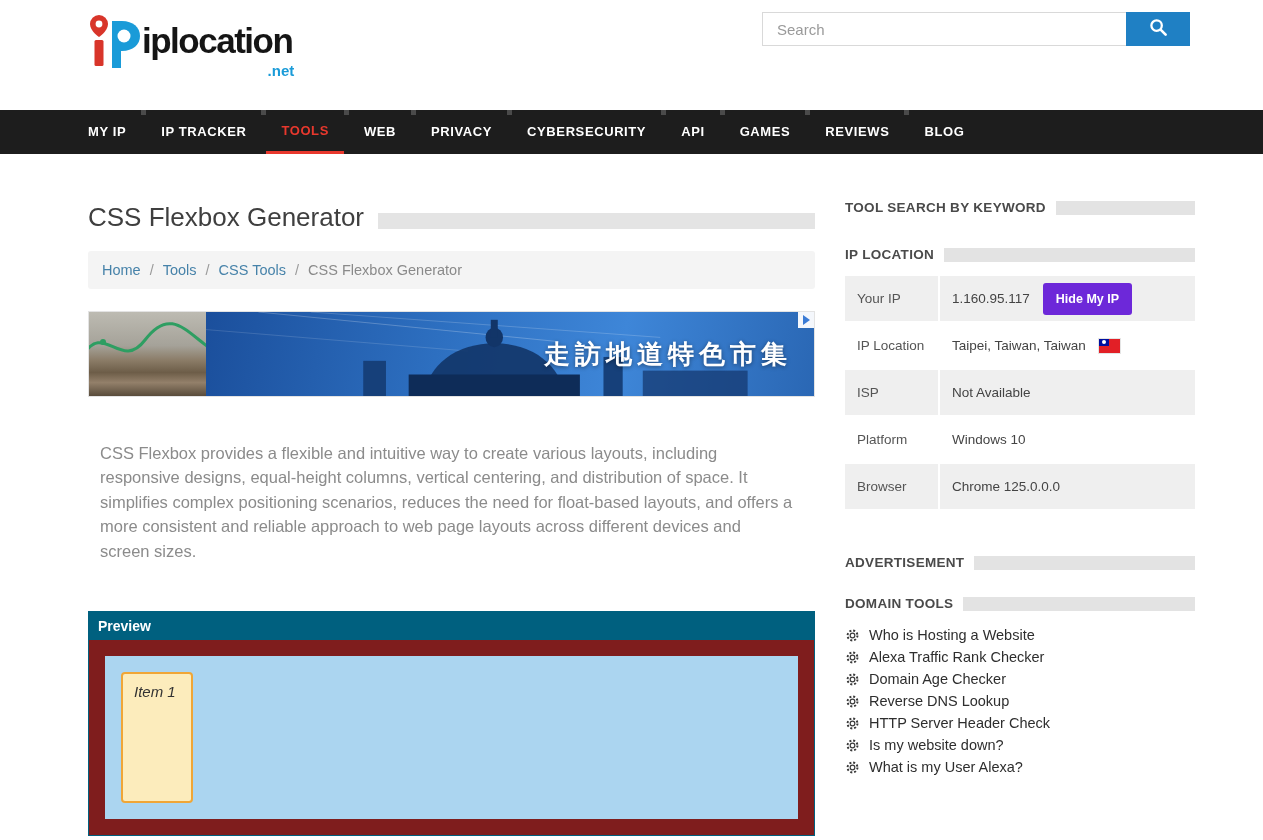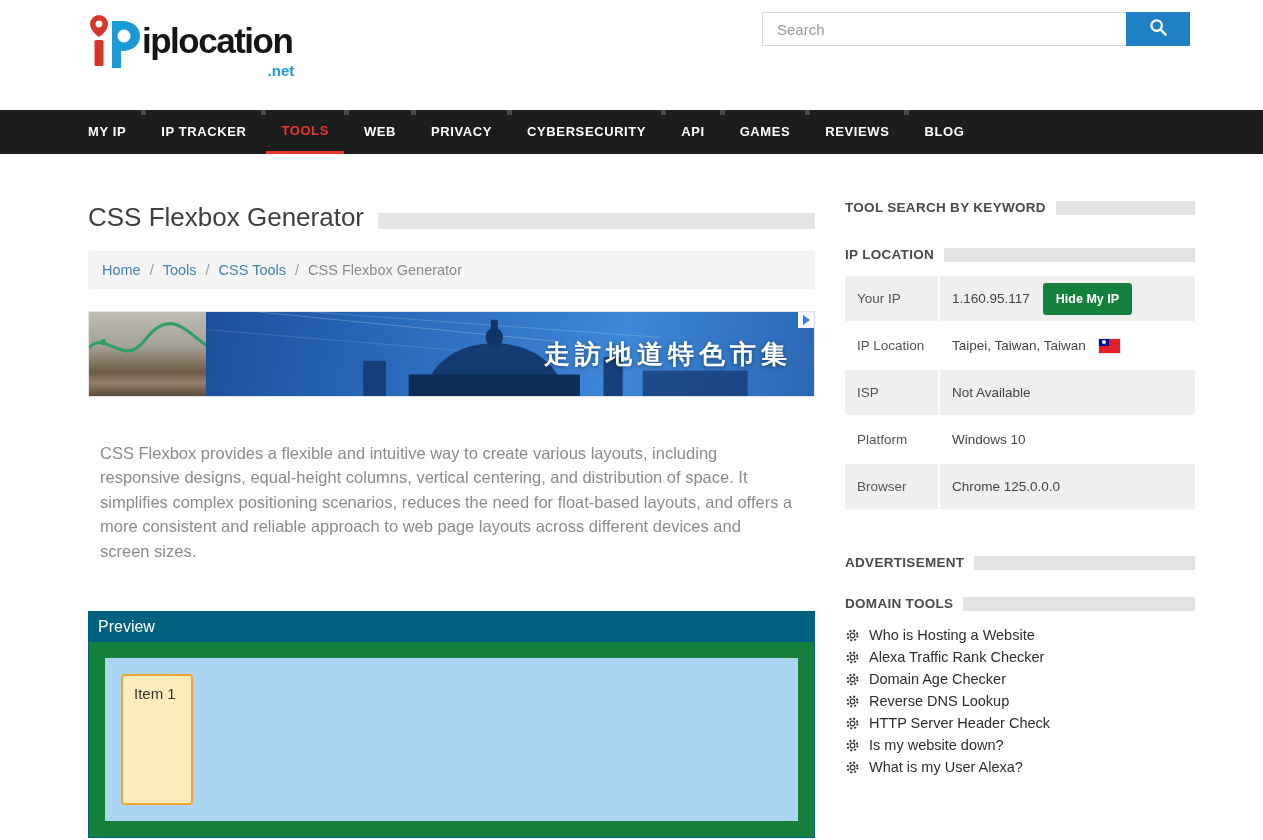--- a/index.html
+++ b/index.html
@@ -56,43 +56,43 @@
   .ad-right svg.ad-art { position:absolute; left:0; top:0; width:100%; height:100%; }
   .ad-caption { position:absolute; right:22px; top:50%; transform:translateY(-50%);
     color:#fff; font-size:26px; letter-spacing:5px; font-weight:bold; text-shadow:0 1px 4px rgba(0,0,0,.45); white-space:nowrap; }
   .ad-badge { position:absolute; top:0; right:0; width:16px; height:16px; background:rgba(255,255,255,.95);
     display:flex; align-items:center; justify-content:center; cursor:pointer; }
   .ad-badge-tri { width:0; height:0; border-left:7px solid #3a7bd5; border-top:5px solid transparent; border-bottom:5px solid transparent; }
 
   .description { margin-top:44px; padding-left:12px; color:#8b8b8b; font-size:16.5px; line-height:1.48; width:706px; }
 
   .preview { margin-top:48px; border:1px solid #00607f; }
-  .preview-header { background:#00607f; color:#fff; font-size:16px; font-weight:normal; padding:6px 9px; }
-  .preview-body { padding:16px; background:#15803d; }
+  .preview-header { background:#00607f; color:#fff; font-size:14px; font-weight:bold; padding:6px 9px; }
+  .preview-body { padding:16px; background:#7f1d1d;font-style:italic; }
   .flex-container { background:#abd5f0; height:163px; padding:16px; display:flex; }
   .flex-item { width:72px; background:#fcecbc; border:2px solid #f0a636; border-radius:4px;
     padding:9px 6px 0 11px; font-size:15px; color:#333; }
 
   
   .side-heading { display:flex; align-items:center; gap:10px; }
   .side-heading h3 { margin:0; font-size:13.5px; font-weight:bold; color:#4a4a4a; letter-spacing:0.3px; white-space:nowrap; }
   .side-bar-fill { flex:1; height:14px; background:#e3e3e3; }
 
   .side-search { display:flex; margin-top:13px; height:33px; }
   .side-search input { flex:1; border:1px solid #ccc; border-right:none; padding:0 10px; font-size:13px; color:#555; outline:none; font-family:inherit; }
   .side-search input::placeholder { color:#a8a8a8; }
   .side-search-btn { width:35px; background:#1f80c4; border:none; display:flex; align-items:center; justify-content:center; cursor:pointer; }
 
   .sec-ip { margin-top:32px; }
   .ip-table { margin-top:14px; }
   .ip-row { display:flex; min-height:47px; border-bottom:2px solid #fff; }
   .ip-row:nth-child(odd) { background:#efefef; }
   .ip-label { width:95px; flex:none; padding:0 12px; font-size:13.5px; color:#555; display:flex; align-items:center; border-right:2px solid #fff; }
   .ip-value { flex:1; padding:6px 12px; font-size:13.5px; color:#444; display:flex; align-items:center; gap:13px; }
-  .hide-ip-btn { background:#15803d; color:#fff; font-weight:bold; font-size:12.5px; padding:9px 13px; border:none; border-radius:3px; cursor:pointer; font-family:inherit; white-space:nowrap; }
+  .hide-ip-btn { background:#6d28d9; color:#fff; font-weight:bold; font-size:12.5px; padding:9px 13px; border:none; border-radius:3px; cursor:pointer; font-family:inherit; white-space:nowrap; }
   .flag { width:21px; height:14px; background:#e21f26; position:relative; display:inline-block; flex:none; box-shadow:0 0 0 1px rgba(0,0,0,.1); }
   .flag-canton { position:absolute; left:0; top:0; width:10px; height:7px; background:#000f9f; }
   .flag-sun { position:absolute; left:3px; top:1.5px; width:4px; height:4px; background:#fff; border-radius:50%; }
 
   .sec-adv { margin-top:44px; }
   .sec-domain { margin-top:26px; }
   .tools-list { margin-top:13px; }
   .tool-item { display:flex; align-items:center; gap:9px; padding:3px 0; font-size:14.5px; color:#2e2e2e; cursor:pointer; }
   .tool-item svg { flex:none; display:block; }
 </style>

